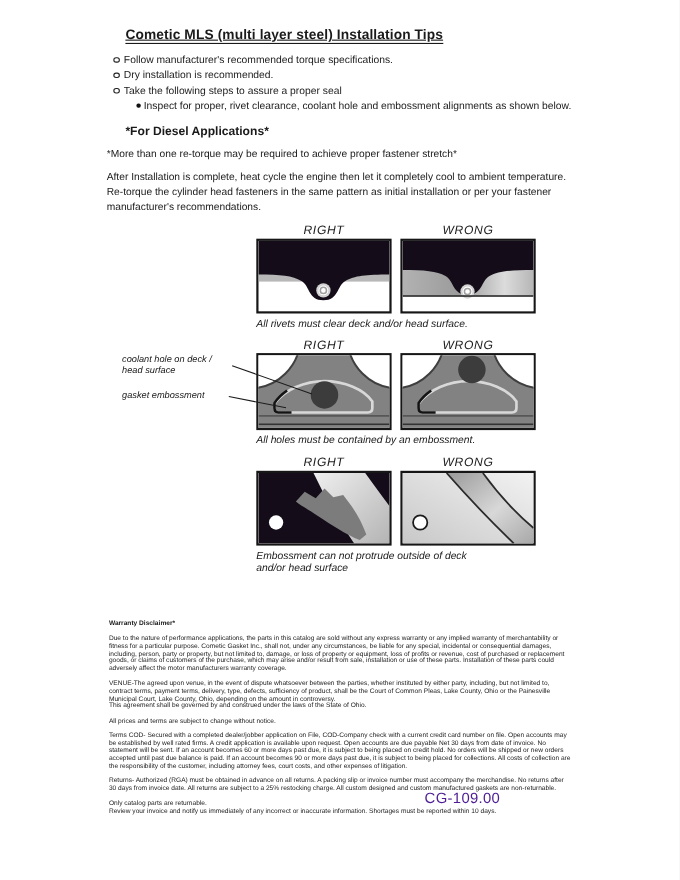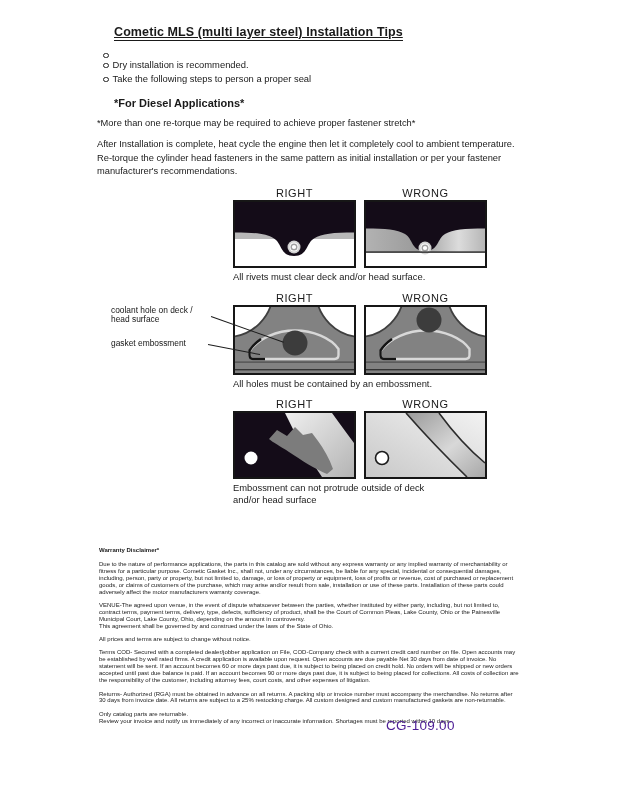--- a/index.html
+++ b/index.html
@@ -14,21 +14,21 @@
   .tip{display:flex;align-items:flex-start;}
   .b-open{flex:0 0 auto;width:3.6px;height:3.6px;border:1px solid #222;border-radius:50%;margin:4.6px 4px 0 6px;}
   .sub{margin-left:27px;}
   .b-dot{flex:0 0 auto;width:3.6px;height:3.6px;background:#111;border-radius:50%;margin:5px 3px 0 0;}
 
   
   .sec-h{margin:11px 0 0 17px;font-size:11px;font-weight:bold;}
   .para{margin:6px 0 0 0;font-size:9.3px;line-height:13.2px;width:424px;}
 
   
-  .diagram{margin:9px 0 0 136px;width:254px;}
+  .diagram{margin:9px 0 0 136px;width:254px;font-style:italic;}
   .pair{display:flex;gap:8px;}
   .col{width:123px;}
   .dg-label{text-align:center;font-size:11px;letter-spacing:.6px;margin-bottom:1px;color:#1a1a1a;}
   .fig{display:block;width:123px;height:68px;box-sizing:border-box;border:2px solid #161616;background:#fff;}
   .fig2{height:70px;}
   .caption{font-size:9.4px;line-height:11.5px;margin-top:3px;}
   .cap3{width:218px;}
 
   .d2{position:relative;}
   .ann{position:absolute;text-align:left;font-size:8.4px;line-height:9.6px;color:#151515;}
@@ -57,28 +57,33 @@
 <body>
 
 <div class="page">
   <div class="main">
 
     <div class="doc-title">Cometic MLS (multi layer steel) Installation Tips</div>
 
     <div class="tips">
       <div class="tip">
         <span class="b-open"></span>
+        <span>Follow manufacturer's recommended torque specifications.</span>
       </div>
       <div class="tip">
         <span class="b-open"></span>
         <span>Dry installation is recommended.</span>
       </div>
       <div class="tip">
         <span class="b-open"></span>
-        <span>Take the following steps to person a proper seal</span>
+        <span>Take the following steps to assure a proper seal</span>
+      </div>
+      <div class="tip sub">
+        <span class="b-dot"></span>
+        <span>Inspect for proper, rivet clearance, coolant hole and embossment alignments as shown below.</span>
       </div>
     </div>
 
     <div class="sec-h">*For Diesel Applications*</div>
     <p class="para" style="margin-top:8px">*More than one re-torque may be required to achieve proper fastener stretch*</p>
     <p class="para" style="margin-top:8px">After Installation is complete, heat cycle the engine then let it completely cool to ambient temperature. Re-torque the cylinder head fasteners in the same pattern as initial installation or per your fastener manufacturer's recommendations.</p>
 
     
     <div class="diagram">
       <div class="pair">

